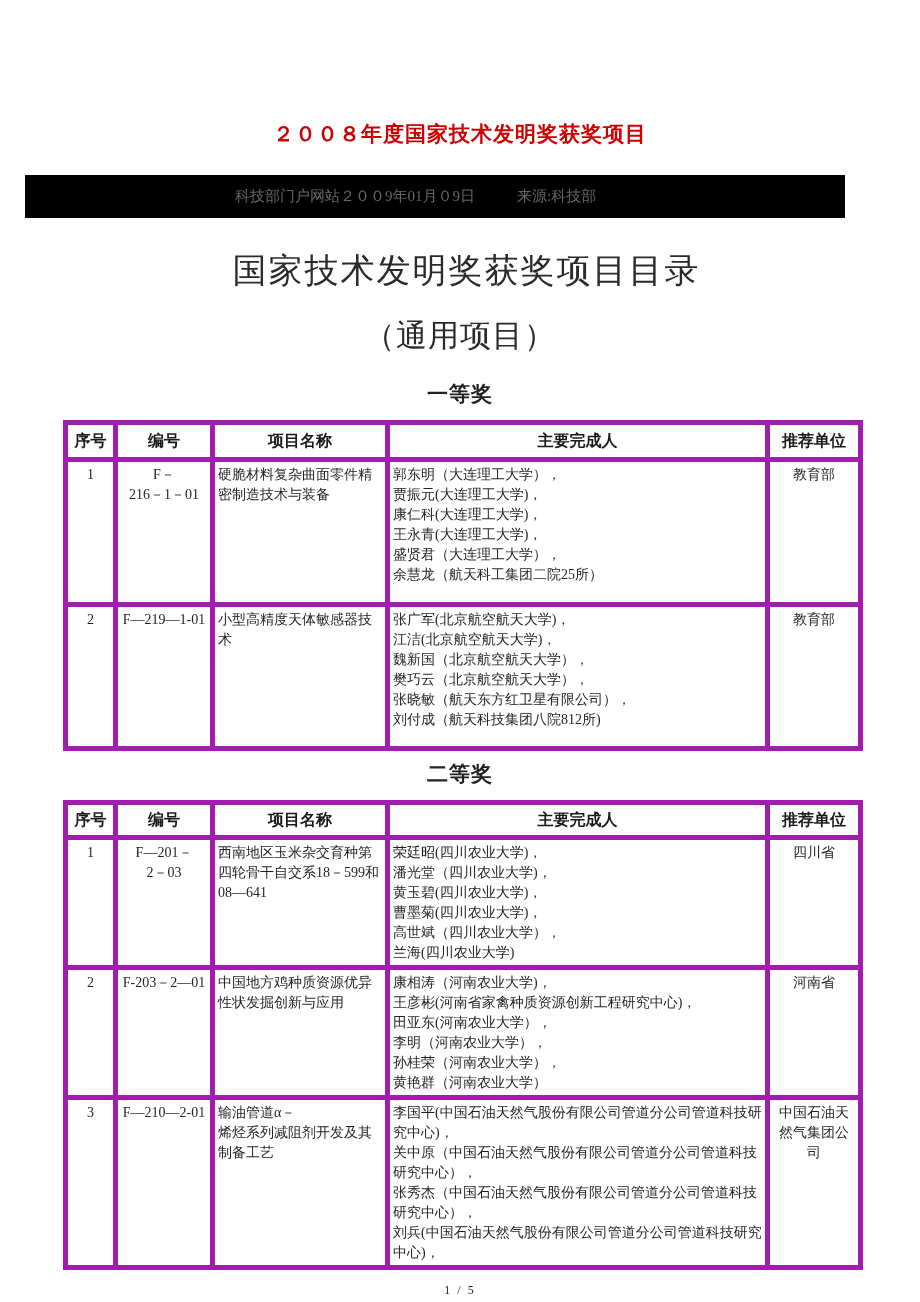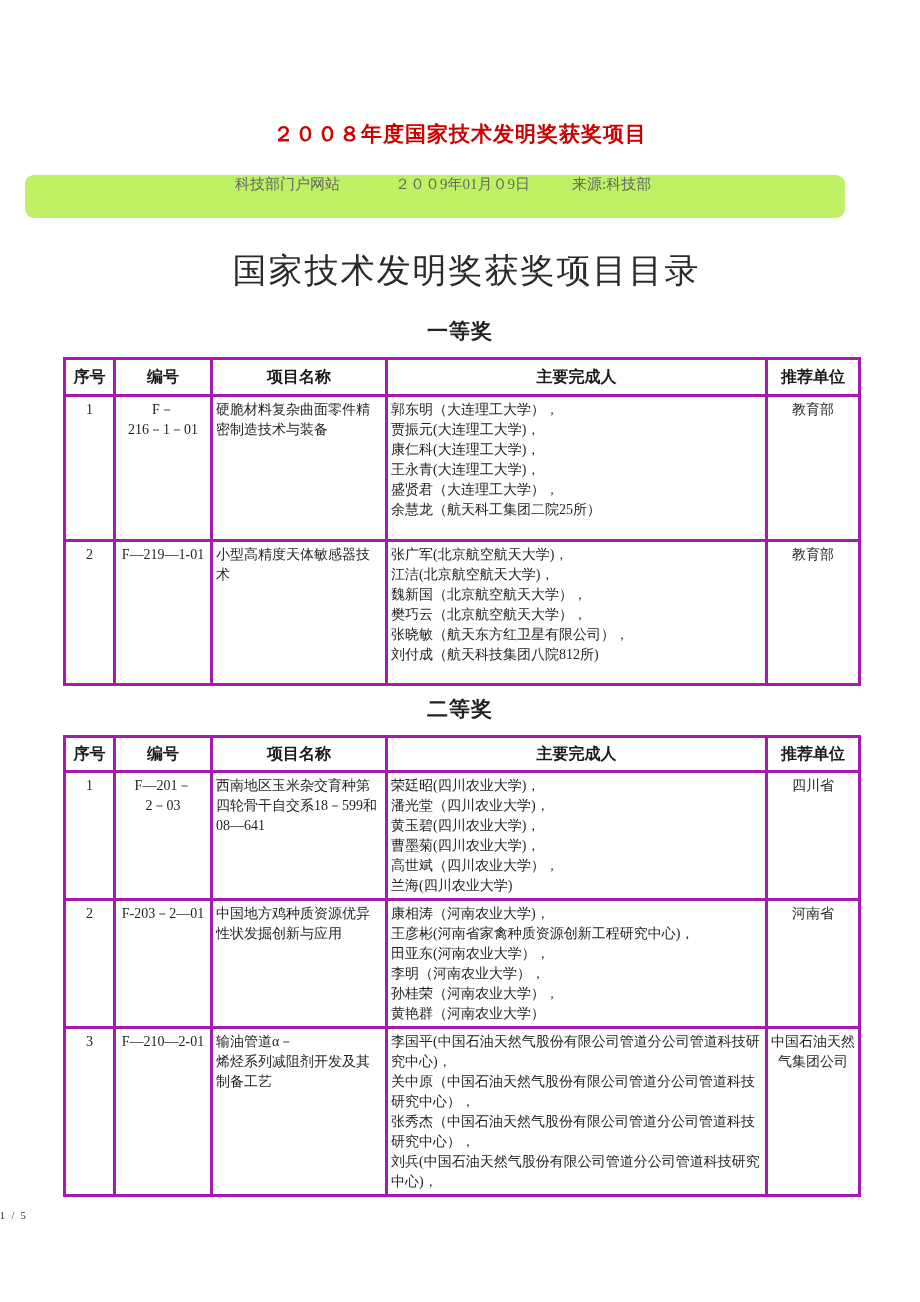--- a/index.html
+++ b/index.html
@@ -20,29 +20,29 @@
     font-weight: bold;
     color: #cc0000;
     letter-spacing: 1px;
   }
 
   .meta-bar {
     margin-top: 27px;
     margin-left: 25px;
     width: 820px;
     height: 43px;
-    background: #bef264;
+    background: #000000;
     display: flex;
+    align-items: center;
     font-size: 15px;
     color: #666666;
     white-space: nowrap;
-    border-radius: 9px;
   }
   .meta-bar .meta-site   { margin-left: 210px; }
-  .meta-bar .meta-date   { margin-left: 55px; }
+  .meta-bar .meta-date   { }
   .meta-bar .meta-source { margin-left: 42px; }
 
   .doc-title {
     margin-top: 30px;
     text-align: center;
     font-size: 34px;
     font-weight: 400;
     color: #2a2a2a;
     letter-spacing: 2px;
     padding-left: 13px;
@@ -72,21 +72,21 @@
     border-collapse: collapse;
     table-layout: fixed;
   }
   .awards col.c-index { width: 50px; }
   .awards col.c-code { width: 97px; }
   .awards col.c-project { width: 175px; }
   .awards col.c-completers { width: 380px; }
   .awards col.c-recommender { width: 93px; }
 
   .awards th, .awards td {
-    border: 3px solid #a21caf;
+    border: 5px solid #a21caf;
     vertical-align: top;
     font-weight: 400;
   }
   .awards th {
     font-size: 16px;
     font-weight: bold;
     text-align: center;
     vertical-align: middle;
     padding: 3px 2px;
     color: #1a1a1a;
@@ -103,39 +103,41 @@
   table.t1 thead tr { height: 37px; }
   table.t1 tr.r0 { height: 145px; }
   table.t1 tr.r1 { height: 144px; }
   table.t2 thead tr { height: 35px; }
   table.t2 tr.r0 { height: 107px; }
   table.t2 tr.r1 { height: 108px; }
   table.t2 tr.r2 { height: 157px; }
 
   .page-footer {
     margin-top: 13px;
-    font-size: 10px;
+    text-align: center;
+    font-size: 12px;
     color: #1f1f1f;
     letter-spacing: 2px;
   }
 </style>
 </head>
 <body>
 
 <div class="page">
 
   <div class="red-title">２００８年度国家技术发明奖获奖项目</div>
 
   <div class="meta-bar">
     <span class="meta-site">科技部门户网站</span>
     <span class="meta-date">２００9年01月０9日</span>
     <span class="meta-source">来源:科技部</span>
   </div>
 
   <div class="doc-title">国家技术发明奖获奖项目目录</div>
+  <div class="doc-subtitle">（通用项目）</div>
 
   <div class="prize-heading">一等奖</div>
 
   <table class="awards t1">
     <colgroup>
       <col class="c-index">
         <col class="c-code">
         <col class="c-project">
         <col class="c-completers">
         <col class="c-recommender">

